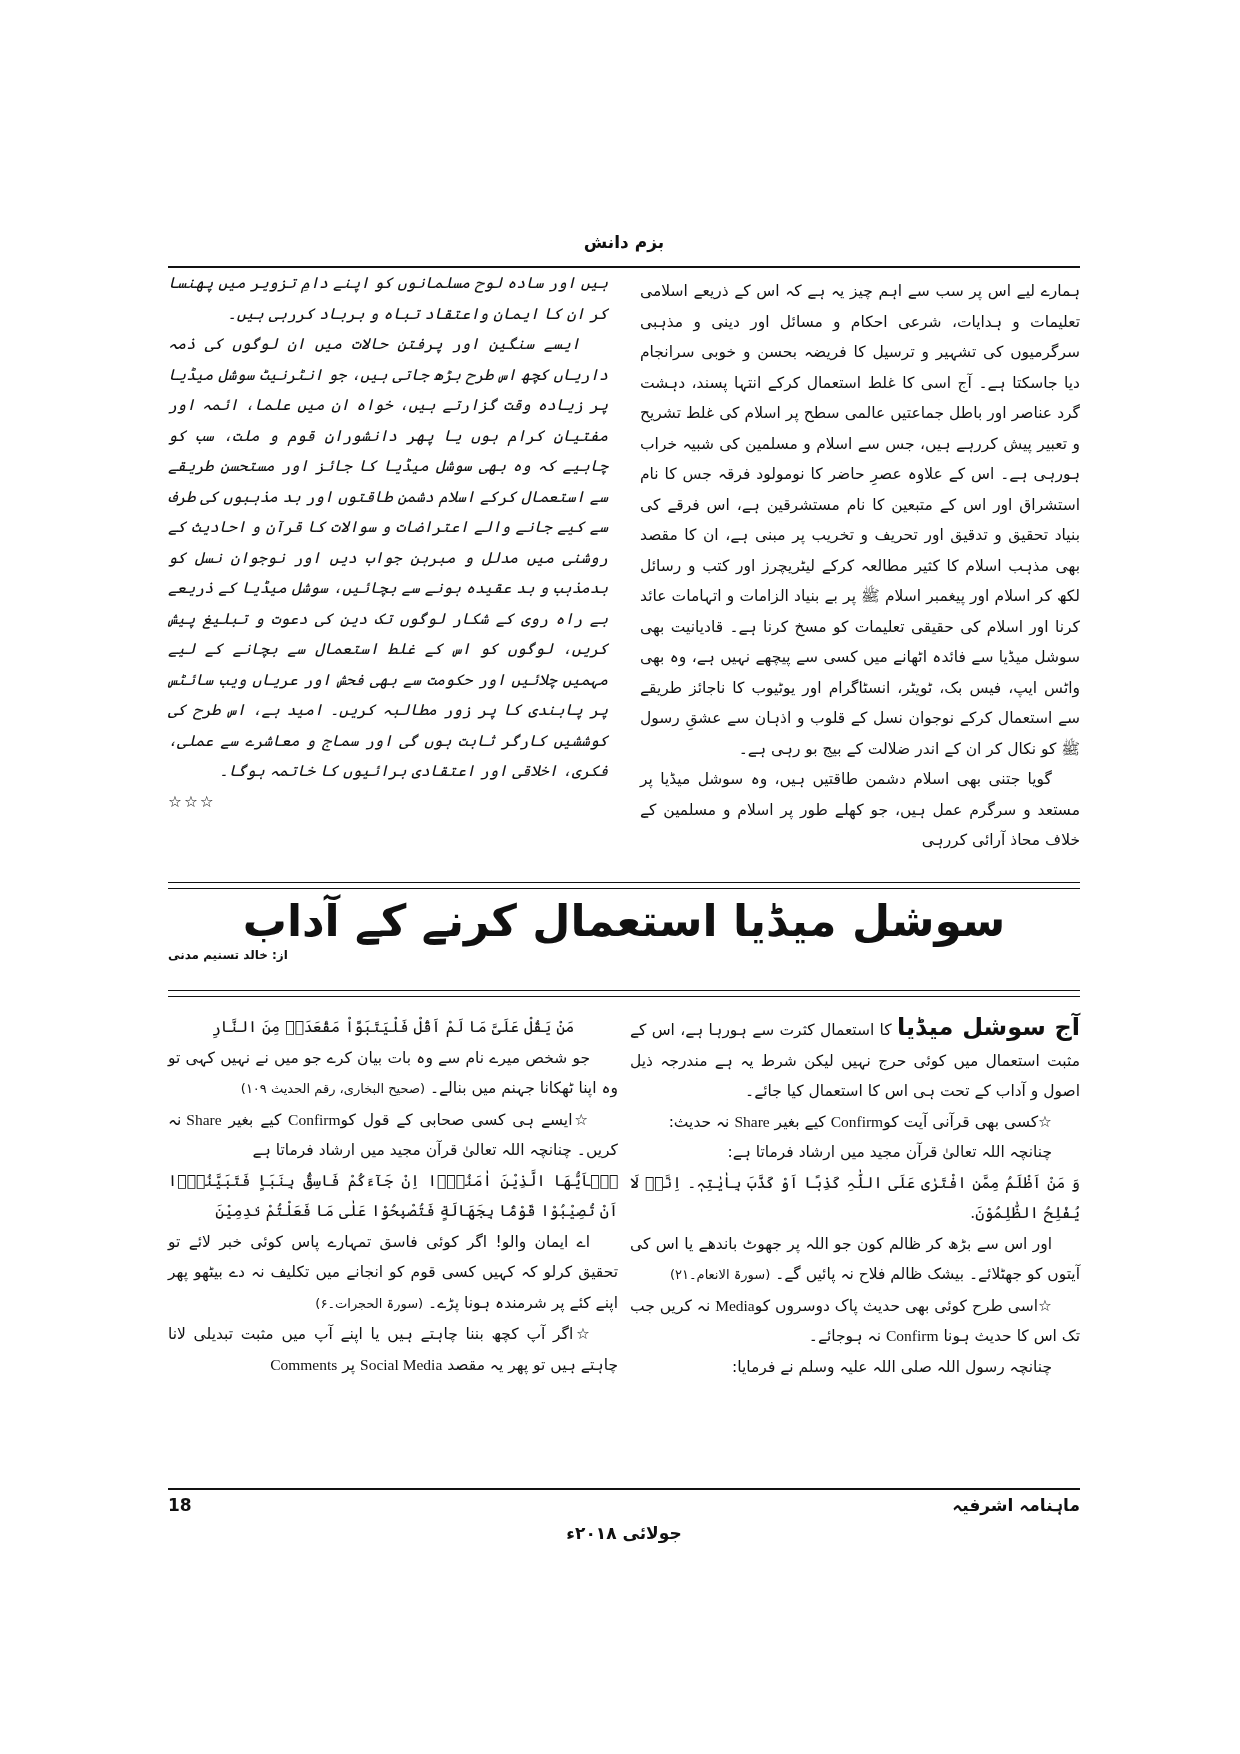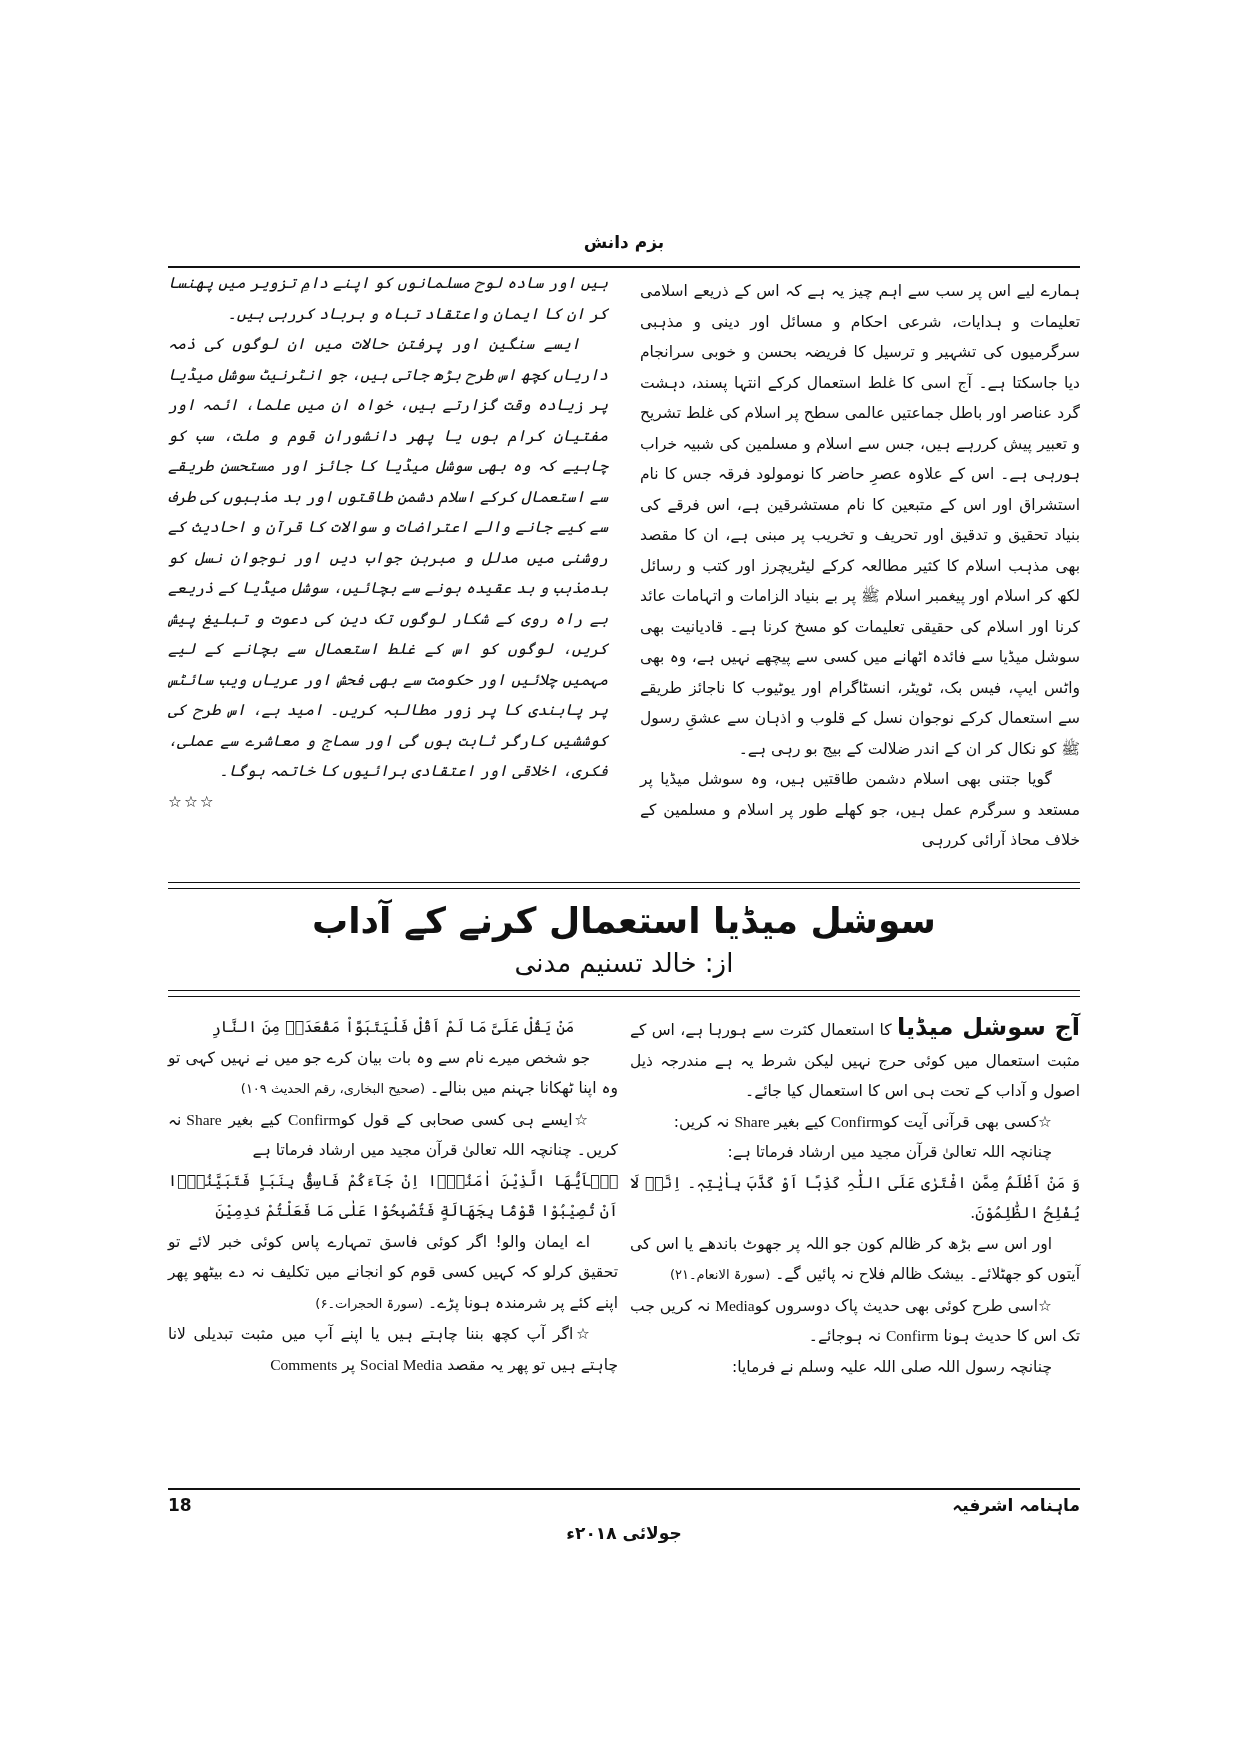--- a/index.html
+++ b/index.html
@@ -22,23 +22,23 @@
   .col-bot-left  { top: 1012px; left: 0; width: 450px; }
 
   .stars { text-align: left !important; text-align-last: left !important; letter-spacing: 2px; }
 
   .double-rule { position: absolute; left: 0; width: 912px; height: 5px;
                  border-top: 1.5px solid #111; border-bottom: 1.5px solid #111; }
   .dr1 { top: 882px; }
   .dr2 { top: 990px; }
 
   .article-title { position: absolute; top: 893px; left: 0; width: 912px; text-align: center;
-                   font-size: 36px; font-weight: 900; line-height: 56px; letter-spacing: 0; }
-  .article-byline { position: absolute; top: 948px; left: 0; width: 912px; text-align: center;
-                    font-size: 26px; font-weight: normal; }
+                   font-size: 44px; font-weight: 900; line-height: 56px; letter-spacing: 0; }
+  .article-byline { position: absolute; top: 948px; left: 0; width: 912px; text-align: left;
+                    font-size: 12px; font-weight: bold; }
 
   .lead-bold { font-weight: 900; font-size: 24px; }
   .latin { font-family: "Liberation Serif", serif; direction: ltr; unicode-bidi: embed; }
   .arabic { font-family: "DejaVu Serif", serif; }
   .ref { font-size: 13px; }
 
   .rule-bottom { position: absolute; top: 1488px; left: 0; width: 912px; border-top: 2px solid #111; }
   .footer { position: absolute; top: 1495px; left: 0; width: 912px; height: 30px;
             font-weight: bold; font-size: 17px; }
   .footer .f-right { position: absolute; right: 0; top: 0; }
@@ -67,21 +67,21 @@
   <div class="double-rule dr1"></div>
   <div class="article-title">سوشل میڈیا استعمال کرنے کے آداب</div>
   <div class="article-byline">از: خالد تسنیم مدنی</div>
   <div class="double-rule dr2"></div>
 
   <div class="col col-bot-right">
     <p>
       <span class="lead-bold">آج سوشل میڈیا</span><span> کا استعمال کثرت سے ہورہا ہے، اس کے مثبت استعمال میں کوئی حرج نہیں لیکن شرط یہ ہے مندرجہ ذیل اصول و آداب کے تحت ہی اس کا استعمال کیا جائے۔</span>
     </p>
     <p class="indent">
-      <span>☆کسی بھی قرآنی آیت کو</span><span class="latin">Confirm</span><span> کیے بغیر </span><span class="latin">Share</span><span> نہ کریں:</span>
+      <span>☆کسی بھی قرآنی آیت کو</span><span class="latin">Confirm</span><span> کیے بغیر </span><span class="latin">Share</span><span> نہ حدیث:</span>
     </p>
     <p class="indent">چنانچہ اللہ تعالیٰ قرآن مجید میں ارشاد فرماتا ہے:</p>
     <p class="arabic">وَ مَنْ اَظْلَمُ مِمَّنِ افْتَرٰی عَلَی اللّٰہِ کَذِبًا اَوْ کَذَّبَ بِاٰیٰتِہٖ۔ اِنَّہٗ لَا یُفْلِحُ الظّٰلِمُوْنَ.</p>
     <p class="indent">
       <span>اور اس سے بڑھ کر ظالم کون جو اللہ پر جھوٹ باندھے یا اس کی آیتوں کو جھٹلائے۔ بیشک ظالم فلاح نہ پائیں گے۔</span>
       <span class="ref">(سورۃ الانعام۔۲۱)</span>
     </p>
     <p class="indent">
       <span>☆اسی طرح کوئی بھی حدیث پاک دوسروں کو</span><span class="latin">Media</span><span> نہ کریں جب تک اس کا حدیث ہونا </span><span class="latin">Confirm</span><span> نہ ہوجائے۔</span>
     </p>

